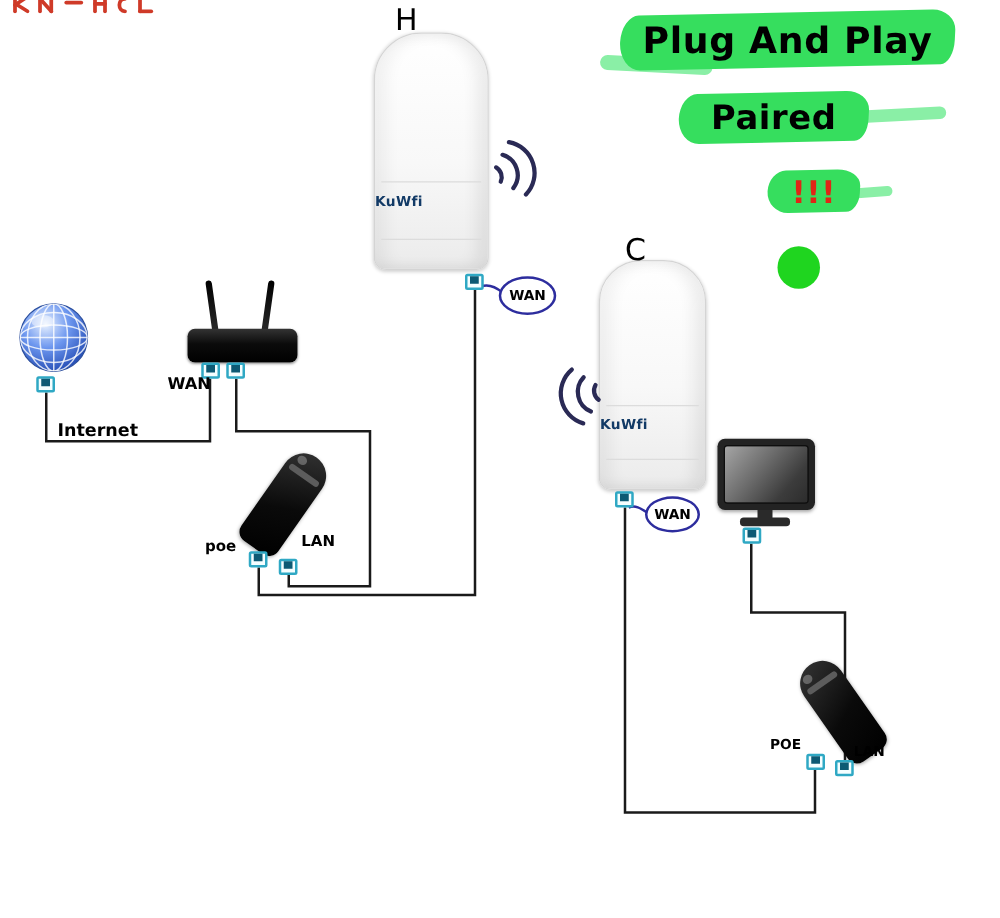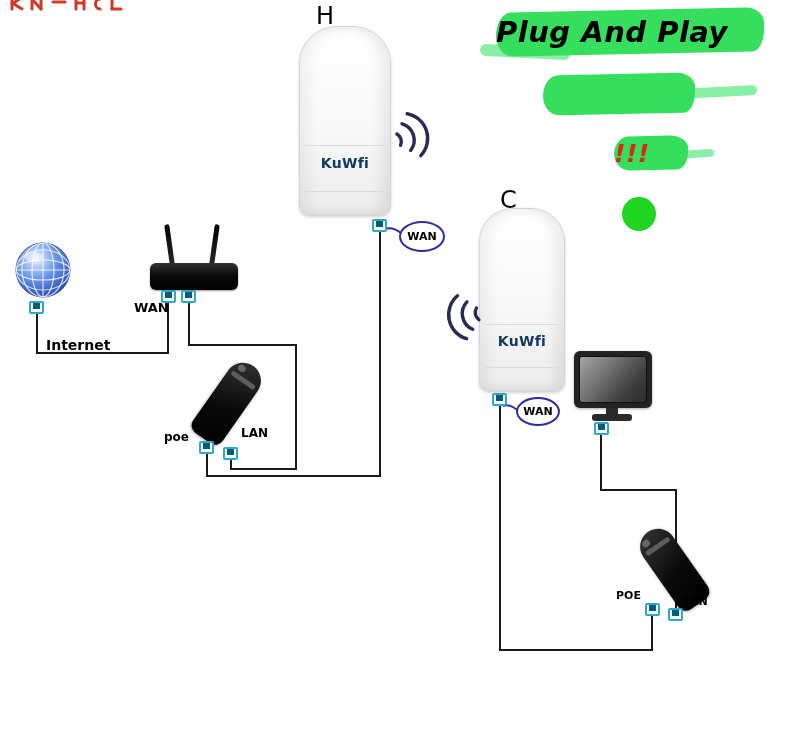--- a/index.html
+++ b/index.html
@@ -16,22 +16,22 @@
     position:absolute; z-index:2;
     background:linear-gradient(180deg,#ffffff 0%,#f8f8f8 55%,#ebebeb 100%);
     border:1px solid #d4d4d4;
     box-shadow: inset -9px 0 12px rgba(0,0,0,.07), inset 9px 0 12px rgba(0,0,0,.05), 0 1px 3px rgba(0,0,0,.18);
   }
   .cpe-h { border-radius:38px 38px 10px 10px; }
   .cpe-c { border-radius:34px 34px 10px 10px; }
   .cpe .seam { position:absolute; left:5px; right:5px; top:63%; height:1px; background:#dcdcdc; }
   .cpe .seam.s2 { top:87%; }
   .cpe .brand {
-    position:absolute; left:0; right:0; top:68%; text-align:center;
-    font-size:14px; font-weight:bold; color:var(--brand_navy,#123a66); letter-spacing:.3px;
+    position:absolute; left:0; right:0; top:68%; text-align:left;
+    font-size:11px; font-weight:bold; color:var(--brand_navy,#123a66); letter-spacing:.3px;
   }
 
   .wave { fill:none; stroke:#2a2a55; stroke-width:3.4; stroke-linecap:round; }
 
   
   .port {
     position:absolute; width:15px; height:13px; z-index:3;
     background:#f4feff; border:2px solid var(--port_teal,#2fa8c4); border-radius:2px;
   }
   .port .pin { display:block; width:7px; height:6px; margin:0 auto; background:var(--port_dark,#0d5a74); }
@@ -81,21 +81,21 @@
     box-shadow:0 1px 3px rgba(0,0,0,.35);
   }
   .tv-screen {
     width:100%; height:100%; border-radius:3px; border:1px solid #0e0e0e;
     background:linear-gradient(130deg,#a5a5a5 0%,#6e6e6e 40%,#3c3c3c 75%,#2c2c2c 100%);
   }
   .tv-neck,.tv-base { position:absolute; z-index:2; background:#2a2a2a; }
   .tv-base { border-radius:3px; }
 
   
-  .hl { position:absolute; z-index:5; display:flex; align-items:center; font-weight:bold;font-style:italic; }
+  .hl { position:absolute; z-index:5; display:flex; align-items:center; justify-content:center; font-weight:bold; }
   .hl .hl-bg {
     position:absolute; inset:0; z-index:-1;
     background:var(--highlight_green,#36de5e);
     border-radius:16px 22px 12px 20px / 55% 45% 50% 60%;
     transform:rotate(-1.2deg) skewX(-4deg);
   }
   .hl .hl-streak {
     position:absolute; z-index:-2;
     background:var(--highlight_green_light,#8aefa6); border-radius:8px;
   }
@@ -248,20 +248,21 @@
   <div class="lbl" style="left:683px;top:595px;font-size:11px">LAN</div>
 
   <div class="hl" style="left:496px;top:10px;width:268px;height:44px;font-size:29px">
     <i class="hl-bg"></i>
     <i class="hl-streak" style="left:-16px;bottom:-4px;width:90px;height:12px;transform:rotate(3deg)"></i>
     <span>Plug And Play</span>
   </div>
   <div class="hl" style="left:543px;top:74px;width:152px;height:40px;font-size:27px">
     <i class="hl-bg"></i>
     <i class="hl-streak" style="right:-62px;top:13px;width:80px;height:10px;transform:rotate(-3deg)"></i>
+    <span>Paired</span>
   </div>
   <div class="hl" style="left:614px;top:136px;width:74px;height:34px;font-size:25px;color:var(--exclaim_red,#e02616);letter-spacing:5px">
     <i class="hl-bg"></i>
     <i class="hl-streak" style="right:-26px;top:14px;width:40px;height:8px;transform:rotate(-4deg)"></i>
     <span>!!!</span>
   </div>
   <i class="dot" style="left:622px;top:197px;width:34px;height:34px"></i>
 
 </div>
 

